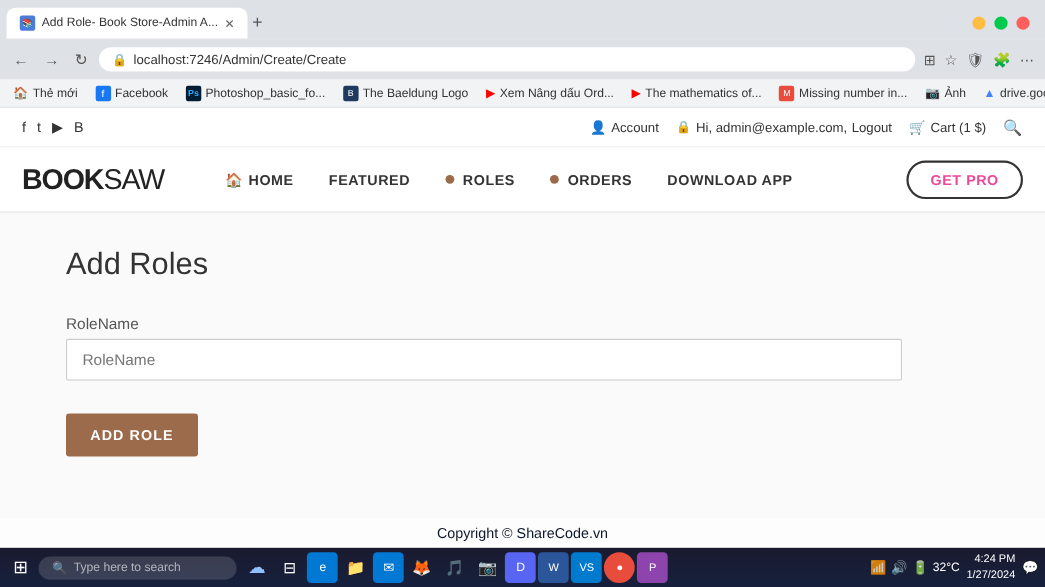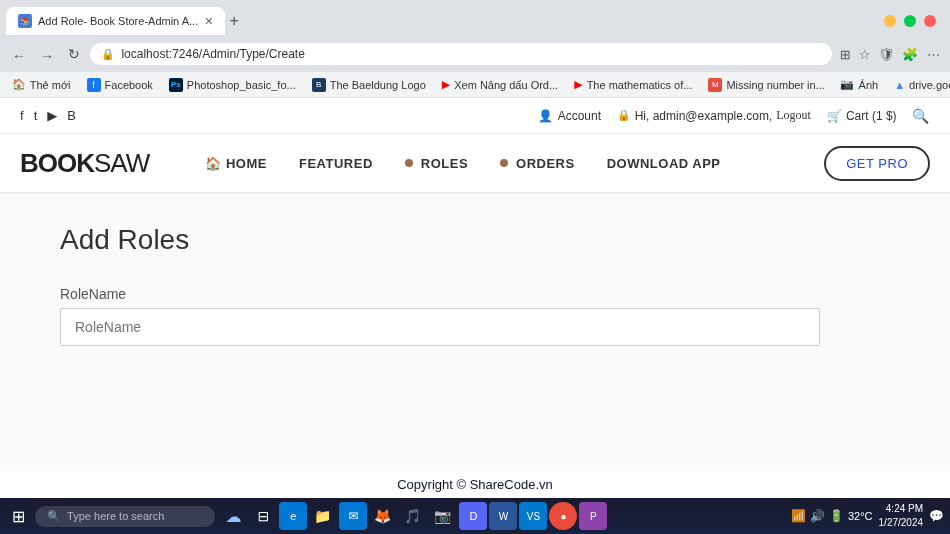--- a/index.html
+++ b/index.html
@@ -154,24 +154,24 @@
     }
     .nav-home-icon { color: #9b6b4b; }
     .nav-circle { width: 8px; height: 8px; background: #9b6b4b; border-radius: 50%; display: inline-block; margin-right: 4px; }
     .nav-dropdown { font-size: 10px; }
     .get-pro-btn {
       margin-left: auto;
       border: 2px solid #333;
       border-radius: 20px;
       padding: 8px 20px;
       font-size: 13px;
-      font-weight: 400;
+      font-weight: 700;
       cursor: pointer;
       background: transparent;
-      color: #1d4ed8;
+      color: #ec4899;
       letter-spacing: 0.5px;
     }
 
     
     .page-content {
       padding: 30px 60px;
       background: #fafafa;
       min-height: 300px;
     }
     .page-title {
@@ -297,21 +297,21 @@
       <div class="win-btn win-close"></div>
     </div>
   </div>
 
   <div class="address-bar-row">
     <button class="nav-btn">←</button>
     <button class="nav-btn">→</button>
     <button class="nav-btn">↻</button>
     <div class="address-bar">
       <span style="color:#555;font-size:11px;">🔒</span>
-      <span class="address-text">localhost:7246/Admin/Type/Create</span>
+      <span class="address-text">localhost:7246/Admin/Create/Create</span>
     </div>
     <div class="browser-icons">
       <span class="br-icon">⊞</span>
       <span class="br-icon">☆</span>
       <span class="br-icon">🛡</span>
       <span class="br-icon">🧩</span>
       <span class="br-icon">⋯</span>
     </div>
   </div>
 
@@ -366,21 +366,21 @@
       <span class="social-icon">B</span>
     </div>
     <div class="top-bar-links">
       <span class="top-bar-link">
         <span>👤</span>
         <span>Account</span>
       </span>
       <span class="top-bar-link">
         <span class="lock-icon">🔒</span>
         <span>Hi, admin@example.com,</span>
-        <span style="cursor:pointer;font-family:Liberation Serif, serif;">Logout</span>
+        <span style="cursor:pointer;">Logout</span>
       </span>
       <span class="top-bar-link">
         <span>🛒</span>
         <span>Cart (1 $)</span>
       </span>
       <span style="font-size:14px;cursor:pointer;">🔍</span>
     </div>
   </div>
 
   <div class="main-nav">
@@ -409,20 +409,21 @@
     </div>
     <button class="get-pro-btn">GET PRO</button>
   </div>
 
   <div class="page-content">
     <h1 class="page-title">Add Roles</h1>
     <div class="form-group">
       <label class="form-label">RoleName</label>
       <input class="form-input" type="text" placeholder="RoleName" style="">
     </div>
+    <button class="add-role-btn">ADD ROLE</button>
 
   </div>
 </div>
 
 <div class="copyright-footer">
   <span>Copyright © ShareCode.vn</span>
 </div>
 
 <div class="taskbar">
   <button class="taskbar-start">⊞</button>

